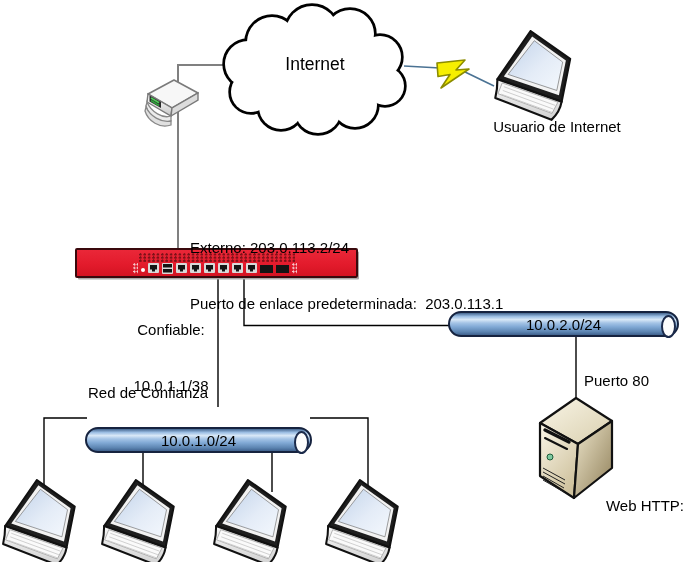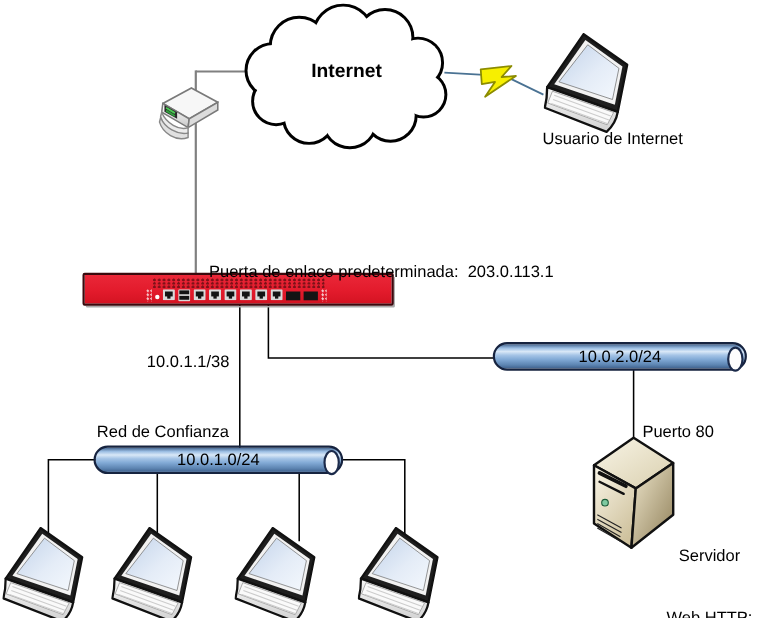--- a/index.html
+++ b/index.html
@@ -7,28 +7,28 @@
     position:relative;width:696px;height:562px;background:#ffffff;
     font-family:"Liberation Sans","DejaVu Sans",sans-serif;color:#000;
     overflow:hidden;
   }
   .abs{position:absolute;}
   svg{display:block;}
   .overlay{position:absolute;left:0;top:0;z-index:1;pointer-events:none;}
   .cloud-svg{position:absolute;left:215px;top:2px;z-index:2;}
   .icon{position:absolute;z-index:3;}
   .lbl{position:absolute;z-index:5;font-size:15px;line-height:18.5px;white-space:pre-wrap;}
-  .internet-lbl{left:256px;top:54px;width:118px;text-align:center;font-weight:bold;font-size:17.5px;z-index:5;}
+  .internet-lbl{left:256px;top:54px;width:118px;text-align:center;font-weight:normal;font-size:17.5px;z-index:5;}
   .usuario-lbl{left:482px;top:118px;width:150px;text-align:center;}
   .external-lbl{left:190px;top:202px;}
   .confiable-lbl{left:126px;top:284px;width:90px;text-align:center;}
   .opcional-lbl{left:253px;top:284px;}
   .dmz-title{left:447px;top:290px;width:231px;text-align:center;}
   .trusted-title{left:88px;top:384px;}
-  .puerto-lbl{left:584px;top:384px;}
+  .puerto-lbl{left:584px;top:372px;}
   .server-lbl{left:595px;top:460px;width:100px;text-align:center;}
   
   .firewall{
     position:absolute;left:75px;top:248px;width:283px;height:30px;z-index:3;
     background:linear-gradient(180deg,#ea2738 0%,#e31b2c 55%,#d41322 100%);
     border:2px solid #3a090d;border-radius:2px;box-sizing:border-box;
     box-shadow:2px 2.5px 0 -1px #aaa;
   }
   .fw-vent{
     position:absolute;left:62px;top:3px;width:156px;height:9px;
@@ -56,21 +56,21 @@
     position:absolute;height:26px;z-index:3;box-sizing:border-box;
     border:2px solid #16233f;border-radius:13px;
     background:linear-gradient(180deg,#44658f 0%,#9dbfe4 16%,#d9e8f7 30%,#a5c4e6 45%,#82aad6 62%,#5d85b2 85%,#3f618d 100%);
     display:flex;align-items:center;justify-content:center;
     font-size:15px;
   }
   .pipe::after{
     content:"";position:absolute;right:1px;top:1.5px;width:11px;height:19px;
     background:#fdfdfd;border:2px solid #1b2a4a;border-radius:50%;
   }
-  .pipe-trusted{left:85px;top:405px;width:227px;}
+  .pipe-trusted{left:85px;top:427px;width:227px;}
   .pipe-dmz{left:448px;top:311px;width:231px;}
   .pipe .pipe-text{position:relative;top:0.5px;}
 </style>
 </head>
 <body>
 
 <div class="page">
 
   <svg width="0" height="0" style="position:absolute" aria-hidden="true">
     <defs>
@@ -184,21 +184,22 @@
   <svg class="icon" style="left:141px;top:74px" width="64" height="58">
     <use href="#router"></use>
   </svg>
 
   <svg class="icon" style="left:494px;top:30px" width="86" height="92">
     <use href="#laptop"></use>
   </svg>
   <div class="lbl usuario-lbl">Usuario de Internet</div>
 
   <div class="lbl external-lbl">
-    <div>Puerta de enlace predeterminada:  203.0.113.1</div>
+    <div>Externo: 203.0.113.2/24</div>
+    <div>Puerto de enlace predeterminada:  203.0.113.1</div>
   </div>
 
   <div class="firewall">
     <div class="fw-vent"></div>
     <div class="fw-ports">
       <span class="fw-dots"></span>
       <span class="fw-pwr"></span>
       <span class="port"></span>
       <span class="stack"></span>
       <span class="port"></span>
@@ -207,38 +208,38 @@
       <span class="port"></span>
       <span class="port"></span>
       <span class="port"></span>
       <span class="brect"></span>
       <span class="brect"></span>
       <span class="fw-dots"></span>
     </div>
   </div>
 
   <div class="lbl confiable-lbl">
+    <div>Confiable:</div>
     <div>10.0.1.1/38</div>
   </div>
 
   <div class="pipe pipe-dmz">
     <span class="pipe-text">10.0.2.0/24</span>
   </div>
 
   <div class="lbl trusted-title">Red de Confianza</div>
   <div class="pipe pipe-trusted">
     <span class="pipe-text">10.0.1.0/24</span>
   </div>
 
   <div class="lbl puerto-lbl">Puerto 80</div>
   <svg class="icon" style="left:538px;top:396px" width="76" height="106">
     <use href="#server"></use>
   </svg>
   <div class="lbl server-lbl">
-    <div>Servidor</div>
     <div>Web HTTP:</div>
     
   </div>
 
   <svg class="icon" style="left:2px;top:479px" width="82" height="88">
       <use href="#laptop"></use>
     </svg>
   <svg class="icon" style="left:101px;top:479px" width="82" height="88">
       <use href="#laptop"></use>
     </svg>

